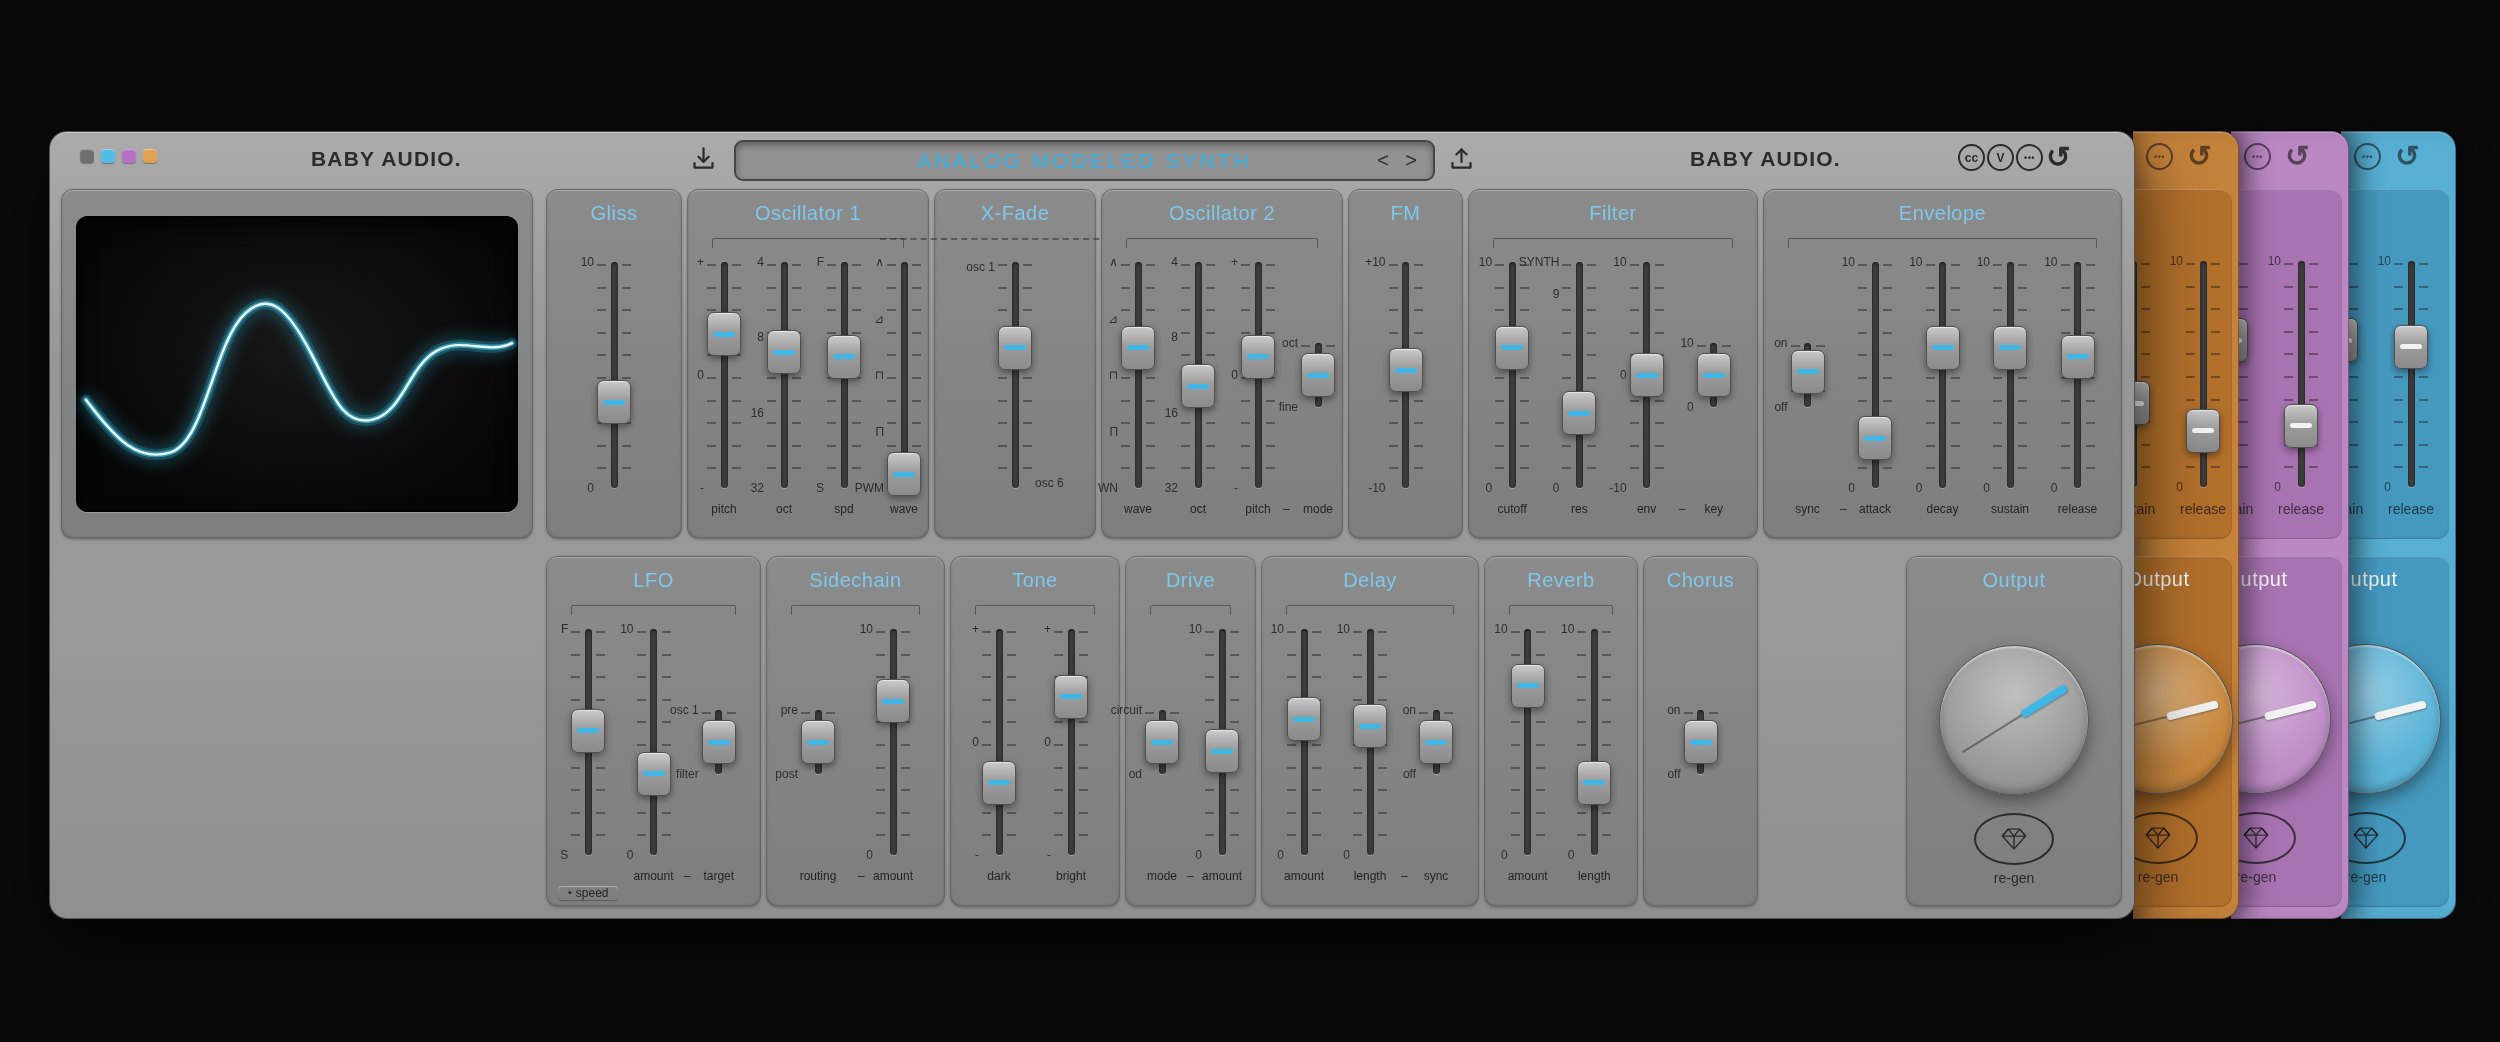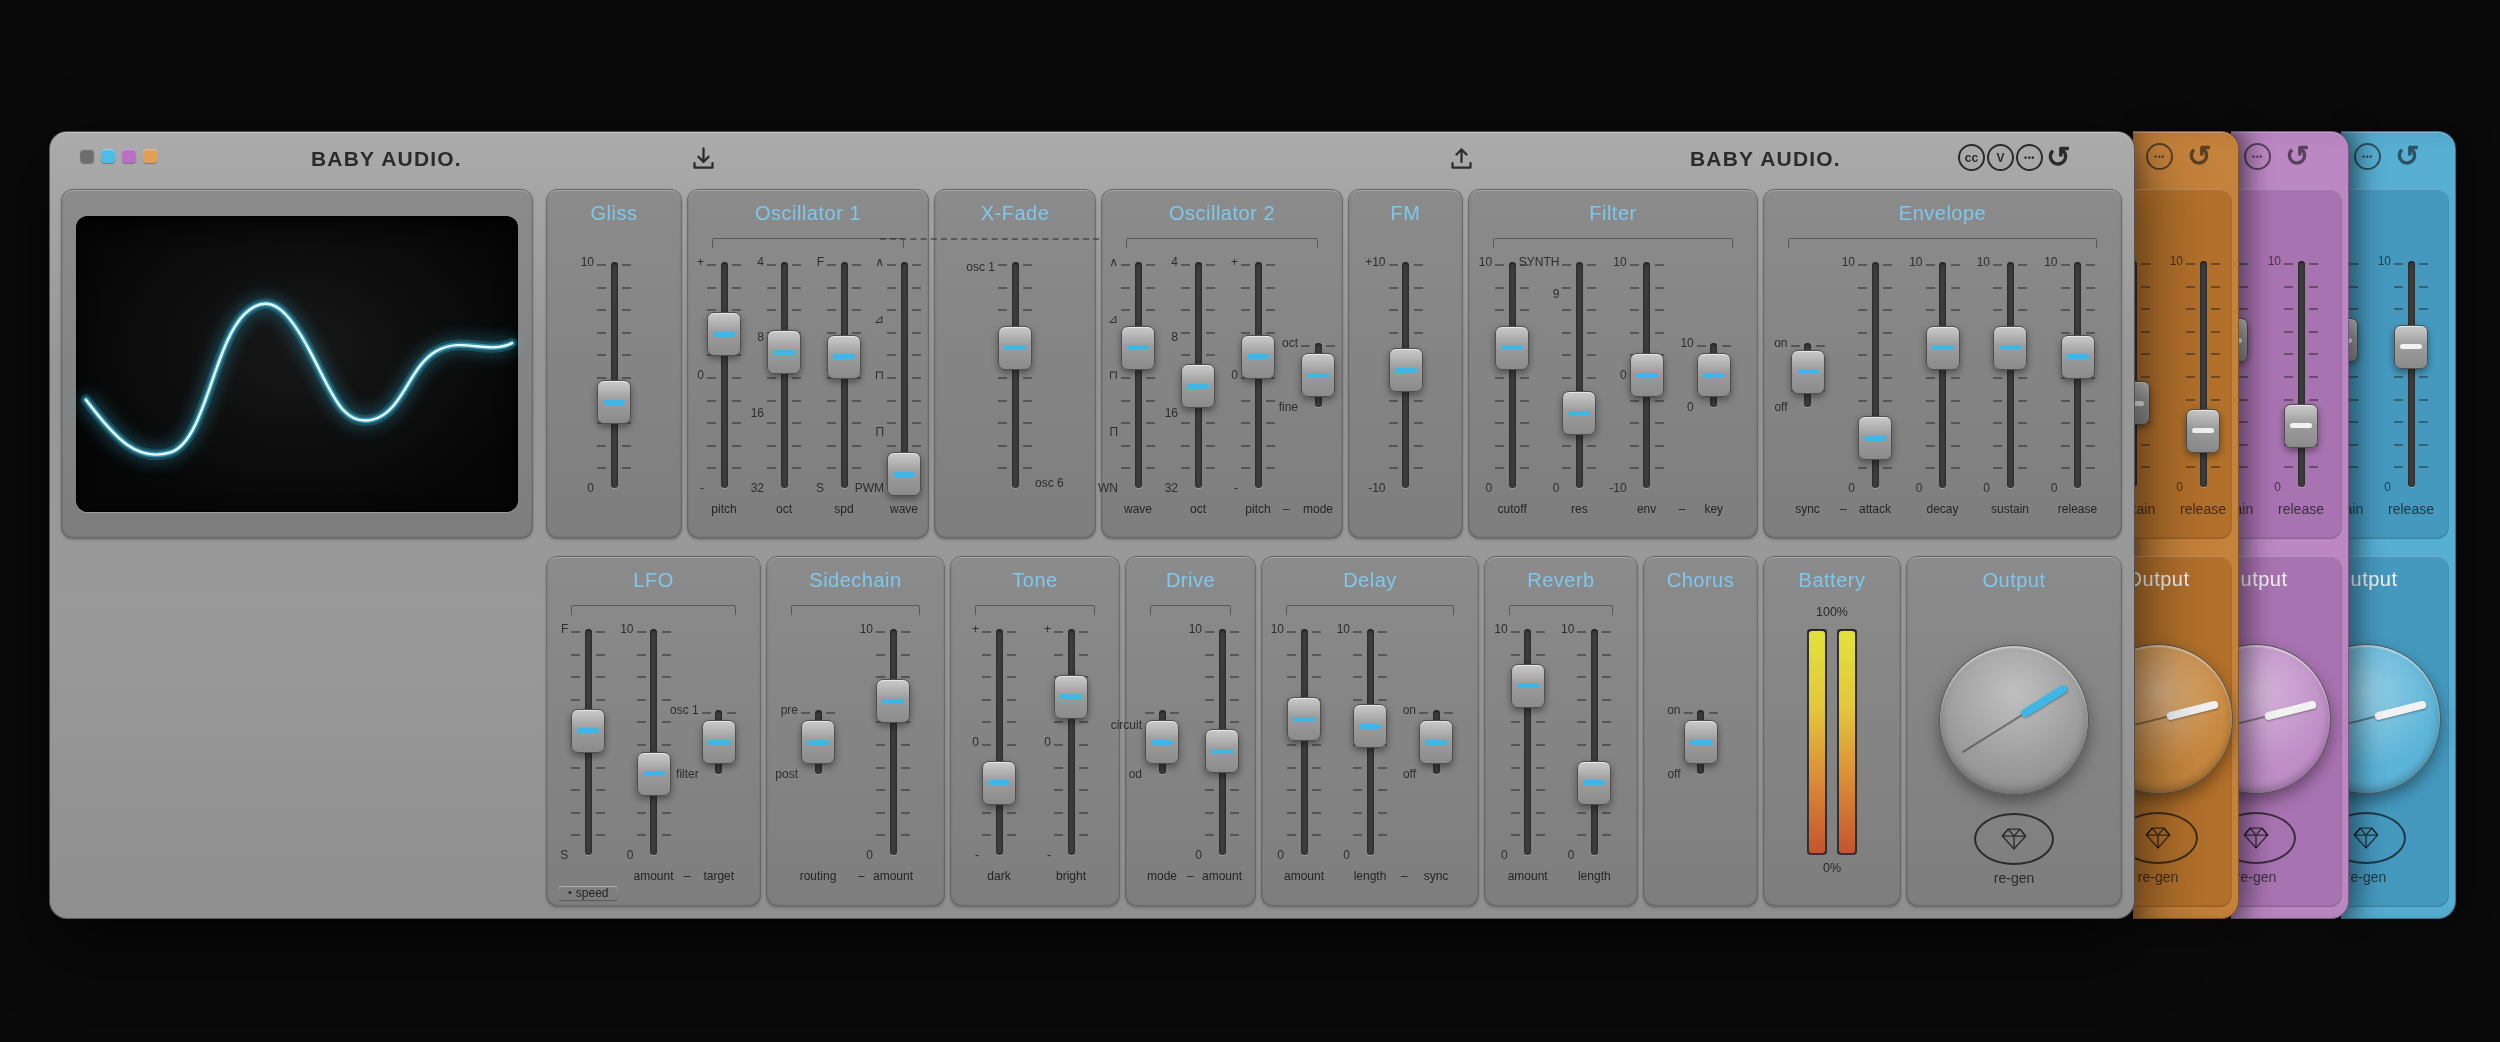--- a/index.html
+++ b/index.html
@@ -293,20 +293,25 @@
       <div class="brand bl">BABY AUDIO.</div>
 
       <div class="icn plain" style="left:640px;top:13px">
         <svg viewBox="0 0 24 24" fill="none" stroke="currentColor" stroke-width="2" stroke-linecap="round" stroke-linejoin="round">
           <path d="M12 3v11"></path>
             <path d="M7.5 10.5 12 15l4.5-4.5"></path>
             <path d="M4 16v4h16v-4"></path>
         </svg>
       </div>
 
+      <div class="preset">
+        <div class="ptext">ANALOG MODELED SYNTH</div>
+        <div class="chev cl">&lt;</div>
+        <div class="chev cr">&gt;</div>
+      </div>
 
       <div class="icn plain" style="left:1398px;top:13px">
         <svg viewBox="0 0 24 24" fill="none" stroke="currentColor" stroke-width="2" stroke-linecap="round" stroke-linejoin="round">
           <path d="M12 15V4"></path>
             <path d="M7.5 8.5 12 4l4.5 4.5"></path>
             <path d="M4 16v4h16v-4"></path>
         </svg>
       </div>
 
       <div class="brand br">BABY AUDIO.</div>
@@ -769,21 +774,21 @@
         </div>
       </div>
     <div class="module bracket" style="left:1075px;top:424px;width:131px;height:351px">
         <div class="mtitle">Drive</div>
         <div class="srow">
           <div class="sl">
             <div class="tr sw">
               <div class="groove"></div>
               <div class="ticks tl"></div>
               <div class="ticks tr2"></div>
-              <div class="scl" style="top: 0%; margin-top: 15px;">circuit</div>
+              <div class="scl" style="top: 0%;">circuit</div>
               <div class="scl" style="top: 100%;">od</div>
               <div class="handle" style="top: calc(50% - 22px);">
                 <div class="hline" style="background: rgb(63, 183, 230);"></div>
               </div>
             </div>
           </div>
           <div class="sl">
             <div class="tr">
               <div class="groove"></div>
               <div class="ticks tl"></div>
@@ -892,33 +897,20 @@
               <div class="scl" style="top: 100%;">off</div>
               <div class="handle" style="top: calc(50% - 22px);">
                 <div class="hline" style="background: rgb(63, 183, 230);"></div>
               </div>
             </div>
           </div>
         </div>
         <div class="caps">
           <div class="cap"></div>
         </div>
-      </div>
-    <div class="module" style="left:1713px;top:424px;width:138px;height:351px">
-        <div class="mtitle">Battery</div>
-        <div class="mlab m100">100%</div>
-        <div class="meter">
-          <div class="mtrack">
-            <div class="mfill"></div>
-          </div>
-          <div class="mtrack">
-            <div class="mfill"></div>
-          </div>
-        </div>
-        <div class="mlab m0">0%</div>
       </div>
     <div class="module" style="left:1856px;top:424px;width:216px;height:351px">
         <div class="mtitle">Output</div>
         <div class="knob">
           <div class="krot" style="transform: rotate(-32deg);">
             <div class="kline"></div>
             <div class="kbar" style="background: rgb(63, 183, 230);"></div>
           </div>
         </div>
         <div class="regen">

